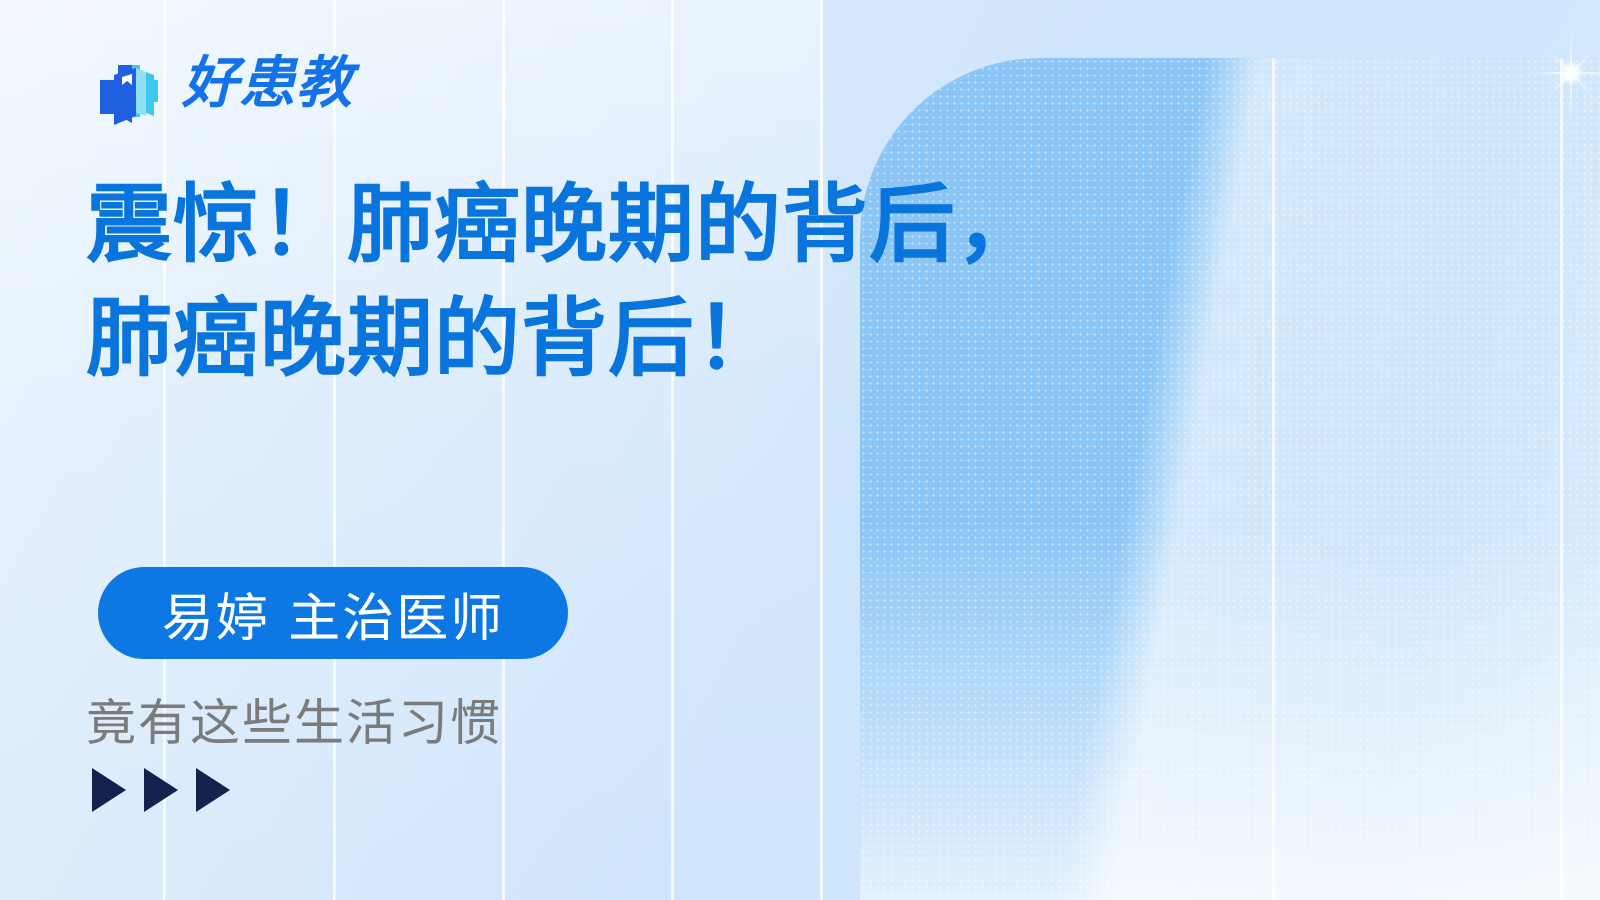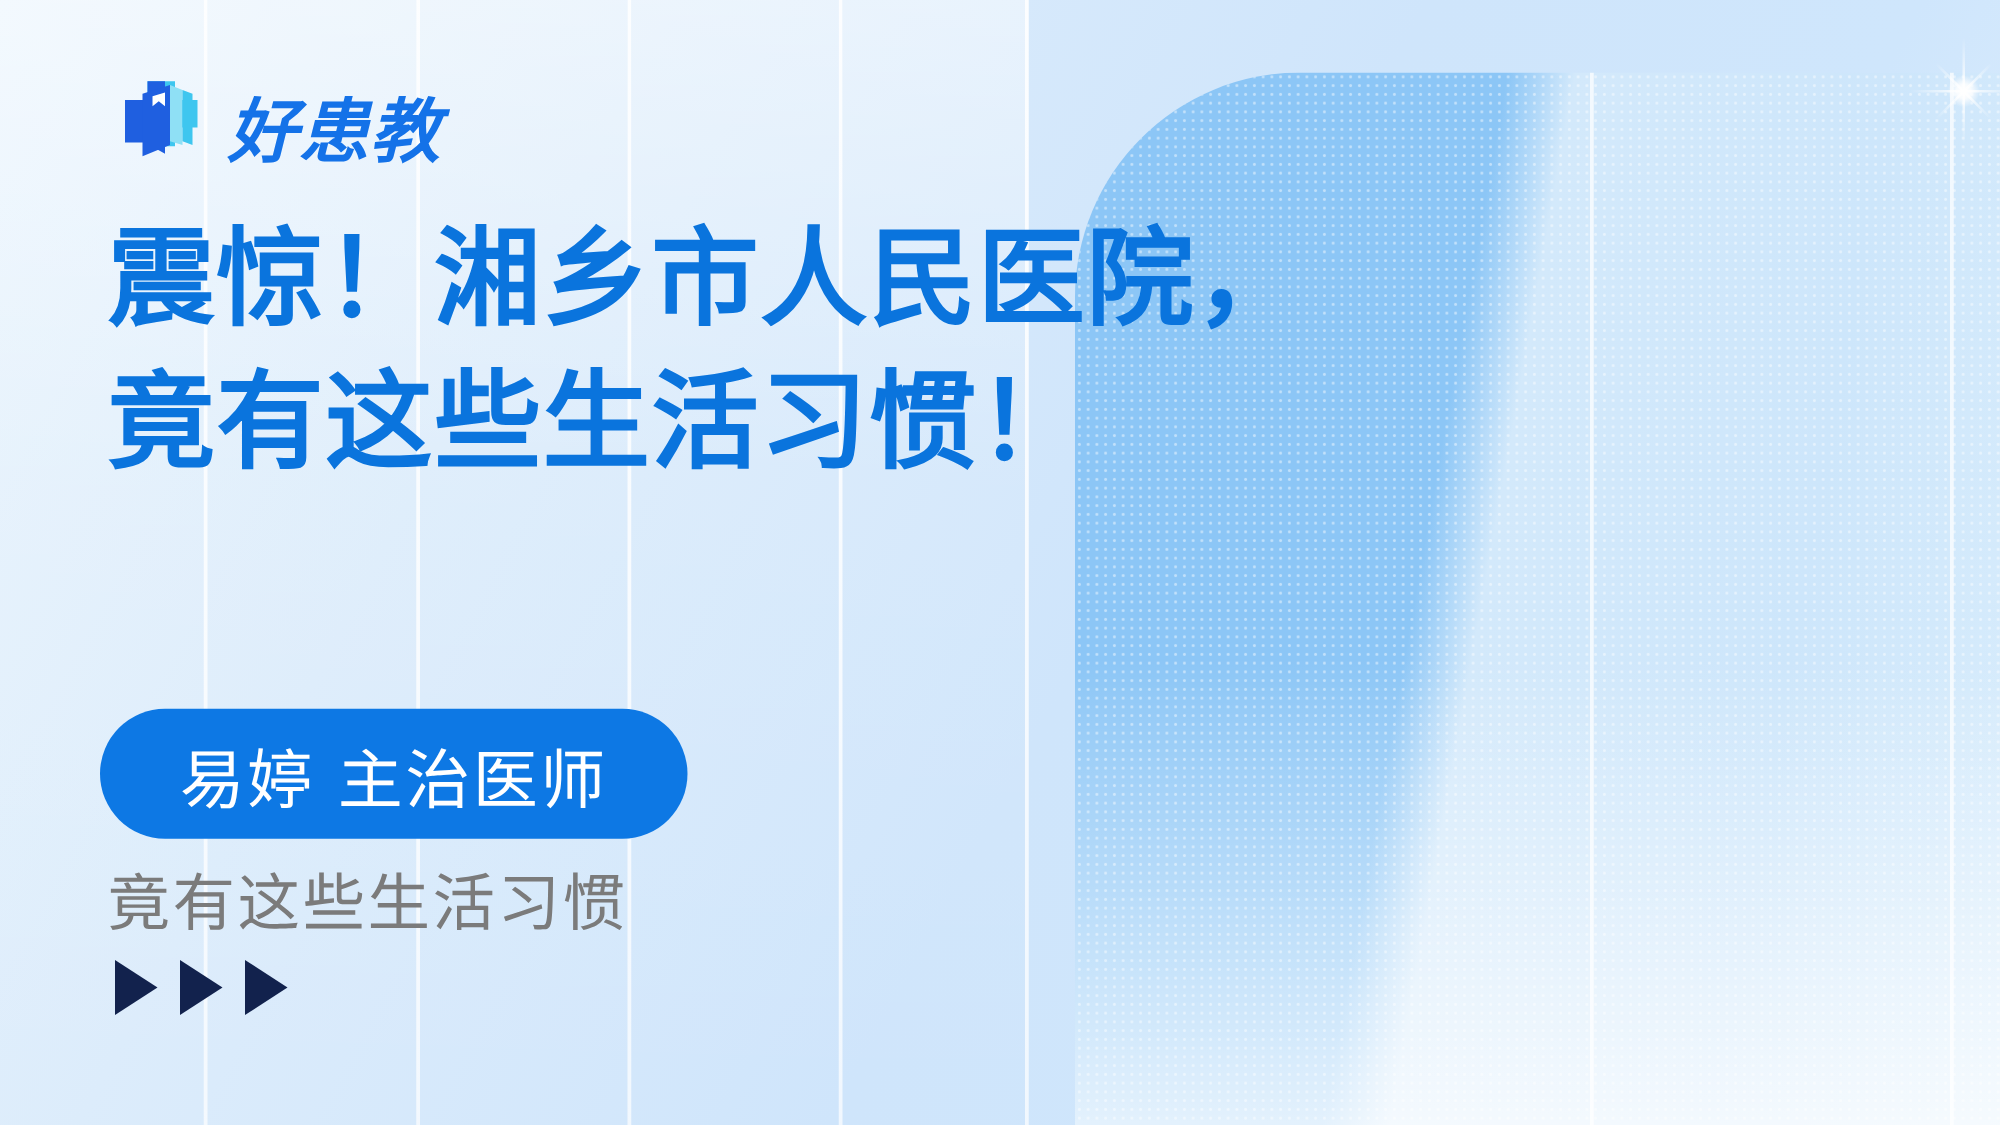--- a/index.html
+++ b/index.html
@@ -103,21 +103,21 @@
     inset: 0;
     z-index: 10;
   }
 
   
   .logo-row {
     position: absolute;
     left: 88px;
     top: 55px;
     display: flex;
-    align-items: flex-end;
+    align-items: flex-start;
     gap: 14px;
   }
   .logo-mark { width: 80px; height: 80px; display: block; }
   .logo-word {
     font-size: 56px;
     font-weight: 800;
     color: #1472e8;
     letter-spacing: 1px;
     font-style: italic;
     line-height: 1;
@@ -138,23 +138,23 @@
     color: #0a74dd;
     line-height: 1.32;
     letter-spacing: 1px;
     white-space: nowrap;
     font-family: "DejaVu Sans", "Liberation Sans", sans-serif;
   }
 
   
   .doctor-badge {
     position: absolute;
-    left: 80px;
+    left: 98px;
     top: 567px;
-    height: 104px;
+    height: 92px;
     min-width: 470px;
     padding: 0 42px;
     box-sizing: border-box;
     border-radius: 52px;
     background: #0d78e4;
     display: flex;
     align-items: center;
     justify-content: center;
     color: #ffffff;
     font-size: 52px;
@@ -232,22 +232,22 @@
           <path d="M26 20 l22 -7 v48 l-22 9 z" fill="#1f5fe0"></path>
           <path d="M48 13 l10 4 v44 l-10 -3 z" fill="#8fe0f5"></path>
           <path d="M58 17 l8 3 v41 l-8 -3 z" fill="#3ec6ef"></path>
           <path d="M34 22 l10 -3 v11 l-5 -4 l-5 4 z" fill="#ffffff"></path>
         </svg>
       </span>
       <span class="logo-word">好患教</span>
     </div>
 
     <div class="title">
-      <div class="title-line">震惊！湘乡市人民医院，</div>
-      <div class="title-line">竟有这些生活习惯！</div>
+      <div class="title-line">震惊！肺癌晚期的背后，</div>
+      <div class="title-line">肺癌晚期的背后！</div>
     </div>
 
     <div class="doctor-badge">易婷 主治医师</div>
 
     <div class="hospital">竟有这些生活习惯</div>
 
     <div class="arrows">
       <span class="arrow"></span>
       <span class="arrow"></span>
       <span class="arrow"></span>

